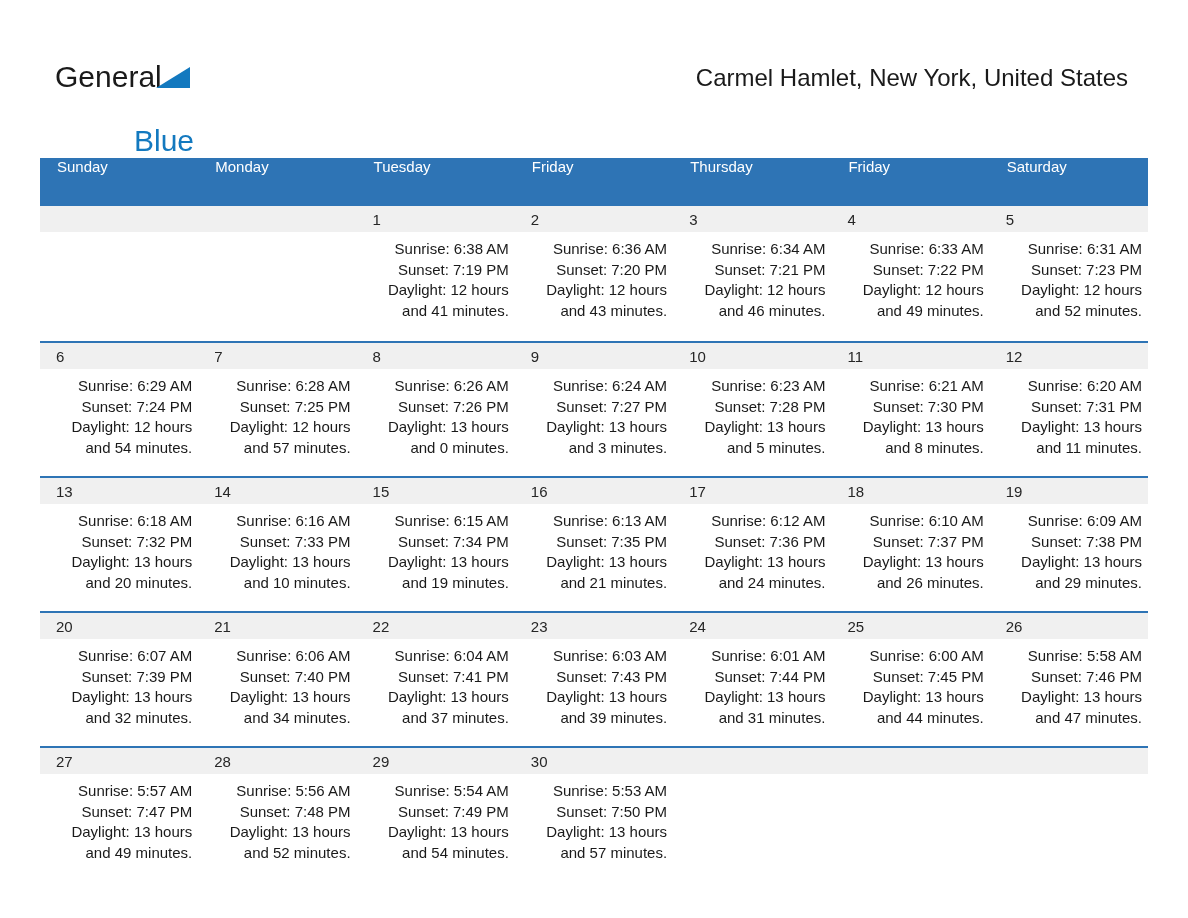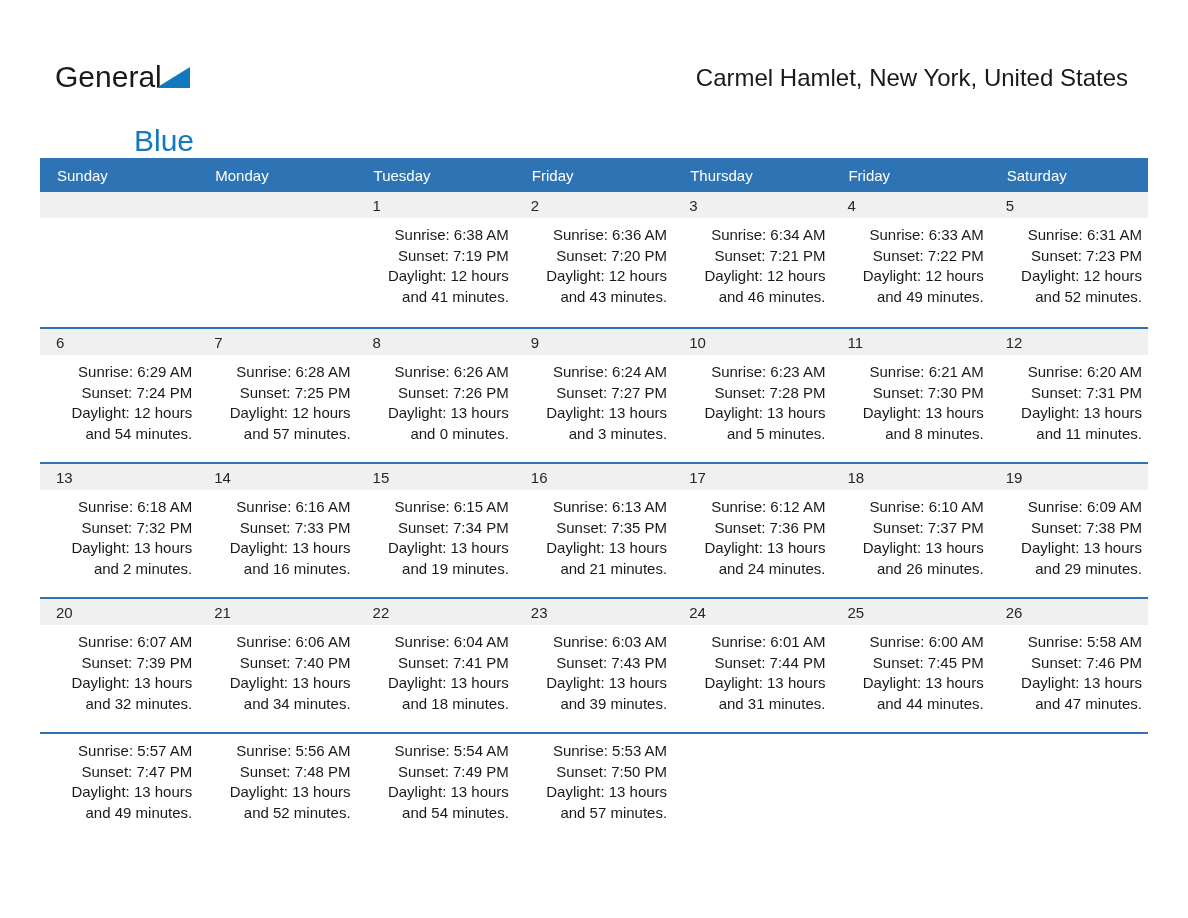--- a/index.html
+++ b/index.html
@@ -13,21 +13,21 @@
   .logo-general{position:absolute;left:0;top:0;font-size:30px;color:#1a1a1a;letter-spacing:0px;}
   .logo-triangle{position:absolute;left:101px;top:7px;width:0;height:0;
     border-left:34px solid transparent;border-bottom:21px solid var(--logo-blue);}
   .logo-blue{position:absolute;left:79px;top:28px;font-size:30px;color:var(--logo-blue);margin-top:36px;}
   
   .title-block{position:absolute;right:60px;top:52px;text-align:right;}
   .cal-title{font-size:40px;color:#1a1a1a;}
   .cal-subtitle{font-size:24px;color:#1a1a1a;margin-top:12px;margin-left:42px;}
   
   .calendar{position:absolute;left:40px;top:158px;width:1108px;}
-  .weekday-header{display:flex;background:var(--header-bg);height:34px;align-items:center;}
+  .weekday-header{display:flex;background:var(--header-bg);height:48px;}
   .weekday-cell{width:14.2857%;box-sizing:border-box;padding-left:17px;
     color:#ffffff;font-size:15px;}
   .week-row{height:135px;box-sizing:border-box;border-top:2px solid var(--border-blue);}
   .week-row:first-of-type{border-top:none;}
   .number-band{display:flex;background:var(--band-bg);height:26px;align-items:center;}
   .num-cell{width:14.2857%;box-sizing:border-box;padding-left:16px;
     font-size:15px;color:#262626;}
   .details-band{display:flex;}
   .detail-cell{width:14.2857%;box-sizing:border-box;padding:7px 6px 0 16px;
     font-size:15px;line-height:20.5px;color:#1a1a1a;text-align:right;}
@@ -167,27 +167,27 @@
             <div class="num-cell">16</div>
             <div class="num-cell">17</div>
             <div class="num-cell">18</div>
             <div class="num-cell">19</div>
           </div>
           <div class="details-band">
             <div class="detail-cell">
               <span>Sunrise: 6:18 AM</span>
               <span>Sunset: 7:32 PM</span>
               <span>Daylight: 13 hours</span>
-              <span>and 2 minutes.</span>
+              <span>and 20 minutes.</span>
             </div>
             <div class="detail-cell">
               <span>Sunrise: 6:16 AM</span>
               <span>Sunset: 7:33 PM</span>
               <span>Daylight: 13 hours</span>
-              <span>and 16 minutes.</span>
+              <span>and 10 minutes.</span>
             </div>
             <div class="detail-cell">
               <span>Sunrise: 6:15 AM</span>
               <span>Sunset: 7:34 PM</span>
               <span>Daylight: 13 hours</span>
               <span>and 19 minutes.</span>
             </div>
             <div class="detail-cell">
               <span>Sunrise: 6:13 AM</span>
               <span>Sunset: 7:35 PM</span>
@@ -234,21 +234,21 @@
             <div class="detail-cell">
               <span>Sunrise: 6:06 AM</span>
               <span>Sunset: 7:40 PM</span>
               <span>Daylight: 13 hours</span>
               <span>and 34 minutes.</span>
             </div>
             <div class="detail-cell">
               <span>Sunrise: 6:04 AM</span>
               <span>Sunset: 7:41 PM</span>
               <span>Daylight: 13 hours</span>
-              <span>and 18 minutes.</span>
+              <span>and 37 minutes.</span>
             </div>
             <div class="detail-cell">
               <span>Sunrise: 6:03 AM</span>
               <span>Sunset: 7:43 PM</span>
               <span>Daylight: 13 hours</span>
               <span>and 39 minutes.</span>
             </div>
             <div class="detail-cell">
               <span>Sunrise: 6:01 AM</span>
               <span>Sunset: 7:44 PM</span>
@@ -263,20 +263,29 @@
             </div>
             <div class="detail-cell">
               <span>Sunrise: 5:58 AM</span>
               <span>Sunset: 7:46 PM</span>
               <span>Daylight: 13 hours</span>
               <span>and 47 minutes.</span>
             </div>
           </div>
         </div>
         <div class="week-row">
+          <div class="number-band">
+            <div class="num-cell">27</div>
+            <div class="num-cell">28</div>
+            <div class="num-cell">29</div>
+            <div class="num-cell">30</div>
+            <div class="num-cell"></div>
+            <div class="num-cell"></div>
+            <div class="num-cell"></div>
+          </div>
           <div class="details-band">
             <div class="detail-cell">
               <span>Sunrise: 5:57 AM</span>
               <span>Sunset: 7:47 PM</span>
               <span>Daylight: 13 hours</span>
               <span>and 49 minutes.</span>
             </div>
             <div class="detail-cell">
               <span>Sunrise: 5:56 AM</span>
               <span>Sunset: 7:48 PM</span>

